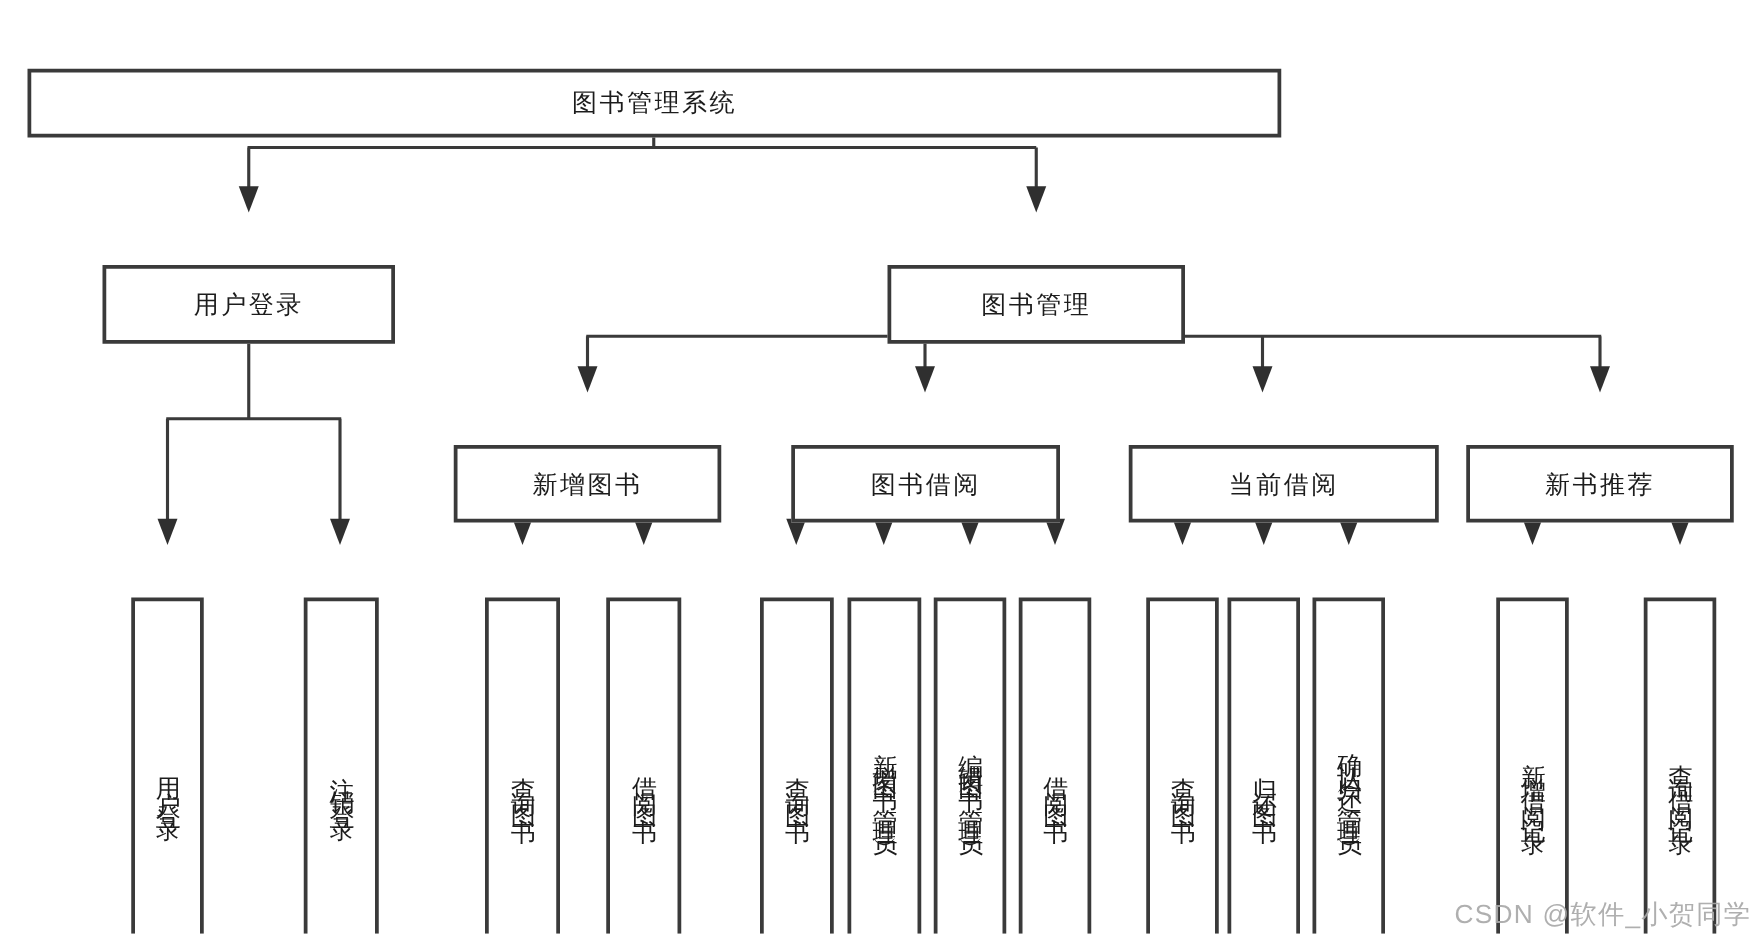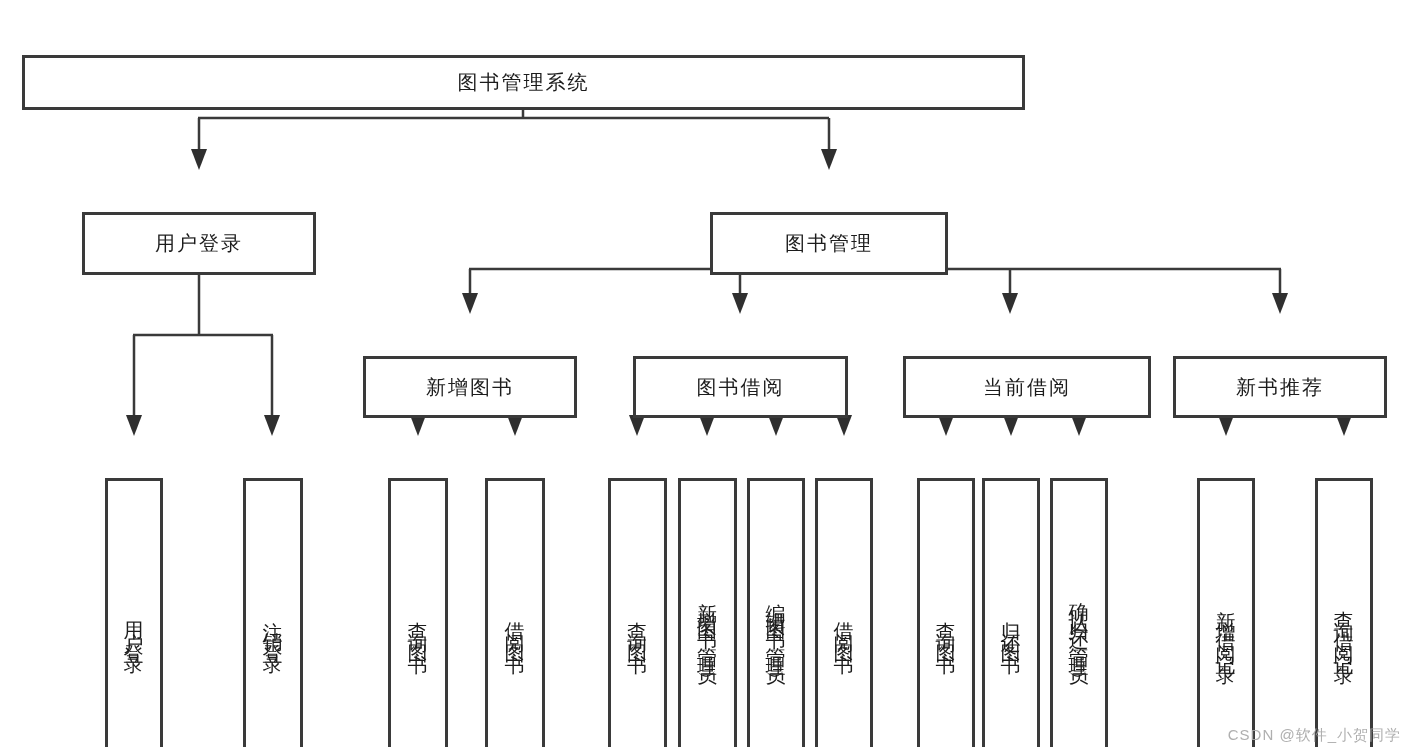--- a/index.html
+++ b/index.html
@@ -28,21 +28,21 @@
     font-size:20px;
     letter-spacing:11px;
     line-height:1;
   }
   .box.v.long{letter-spacing:9px;}
   #watermark{
     position:absolute;
     right:4px;bottom:2px;
     z-index:2;
     color:rgba(168,168,168,0.92);
-    font-size:15px;
+    font-size:21px;
     letter-spacing:1px;
     white-space:nowrap;
   }
 </style>
 </head>
 <body>
 
 <div id="canvas">
 
   <svg id="connectors" width="1405" height="747" viewBox="0 0 1405 747">

